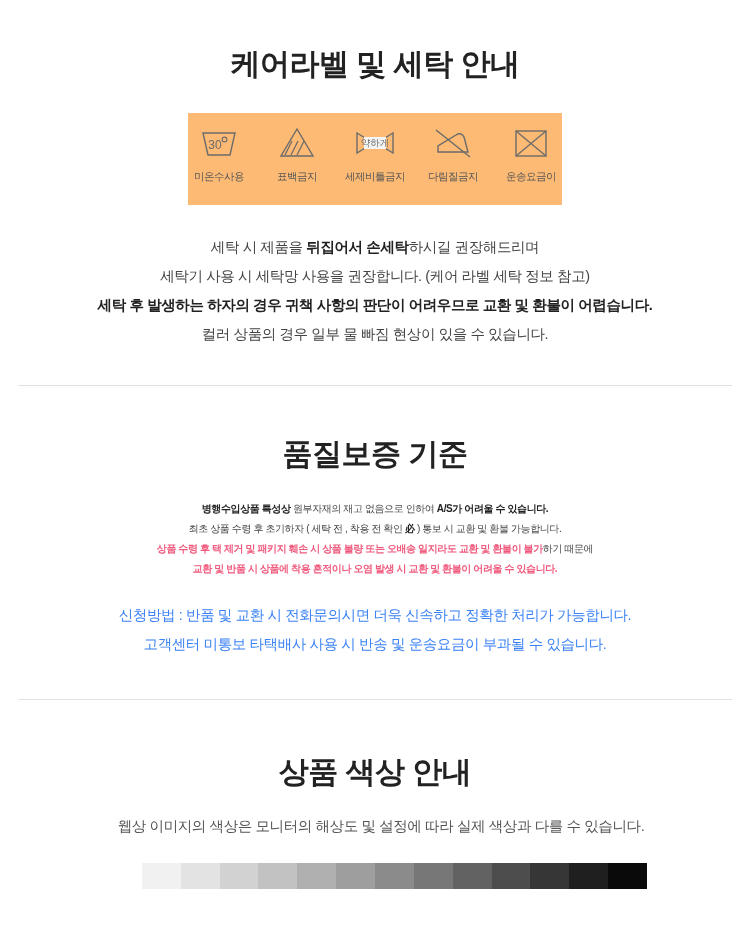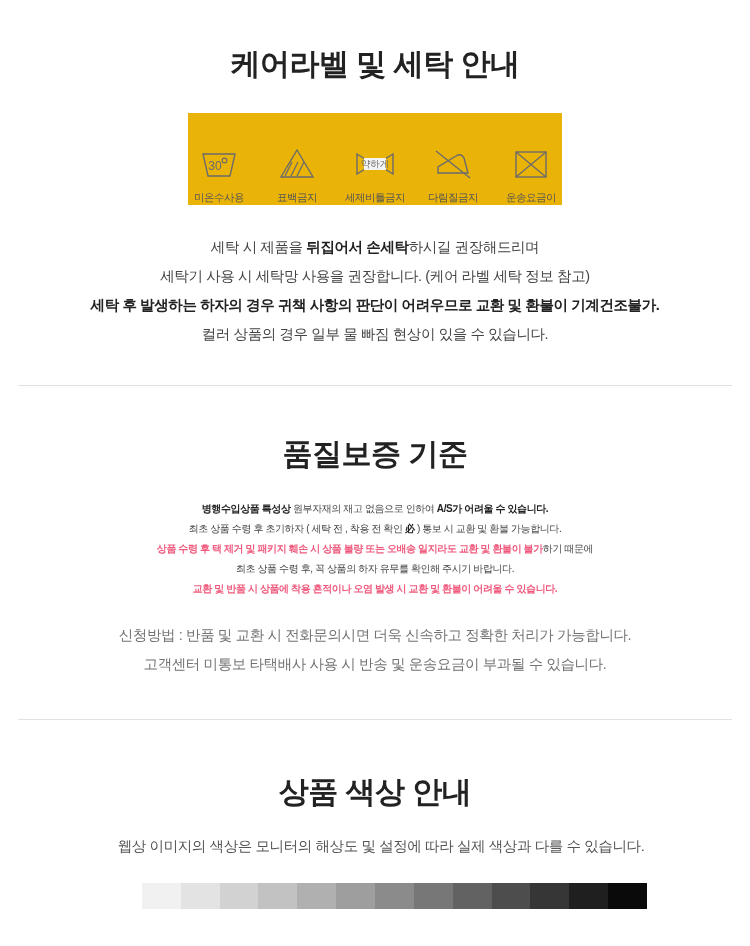--- a/index.html
+++ b/index.html
@@ -35,23 +35,23 @@
     font-weight: bold;
     color: #222222;
     letter-spacing: -0.5px;
     line-height: 1.3;
   }
 
   .care-box {
     margin: 30px auto 0 auto;
     width: 374px;
     height: 92px;
-    background: #eab308;
+    background: #fdba74;
     display: flex;
-    align-items: flex-end;
+    align-items: flex-start;
     justify-content: center;
     gap: 16px;
     padding-top: 6px;
     box-sizing: border-box;
   }
   .care-item {
     width: 74px;
     display: flex;
     flex-direction: column;
     align-items: center;
@@ -103,21 +103,21 @@
     color: #444444;
     line-height: 2.0;
     letter-spacing: -0.4px;
   }
   .q-text .ln { display: block; }
   .red { color: #f05a7d; font-weight: bold; }
   .q-text2 {
     margin-top: 22px;
     text-align: center;
     font-size: 14.5px;
-    color: #737373;
+    color: #3b82f6;
     line-height: 2.0;
     letter-spacing: -0.4px;
   }
   .q-text2 .ln { display: block; }
 
   
   .sec-color {
     padding-top: 52px;
   }
   .c-text {
@@ -192,34 +192,33 @@
           <line x1="39" y1="12" x2="9" y2="37" stroke="#6b6b6b" stroke-width="1.3"></line>
         </svg>
         <div class="care-caption">운송요금이</div>
       </div>
 
     </div>
 
     <div class="care-text" id="care-lines">
         <span class="ln"><span>세탁 시 제품을 </span><span class="b">뒤집어서 손세탁</span><span>하시길 권장해드리며</span></span>
         <span class="ln"><span>세탁기 사용 시 세탁망 사용을 권장합니다. (케어 라벨 세탁 정보 참고)</span></span>
-        <span class="ln"><span class="b">세탁 후 발생하는 하자의 경우 귀책 사항의 판단이 어려우므로 교환 및 환불이 기계건조불가.</span></span>
+        <span class="ln"><span class="b">세탁 후 발생하는 하자의 경우 귀책 사항의 판단이 어려우므로 교환 및 환불이 어렵습니다.</span></span>
         <span class="ln"><span>컬러 상품의 경우 일부 물 빠짐 현상이 있을 수 있습니다.</span></span>
       </div>
   </div>
 
   <div class="divider div-1"></div>
 
   <div class="section sec-quality">
     <div class="sec-title">품질보증 기준</div>
     <div class="q-text" id="q-lines">
         <span class="ln"><span class="b">병행수입상품 특성상</span><span> 원부자재의 재고 없음으로 인하여 </span><span class="b">A/S가 어려울 수 있습니다.</span></span>
         <span class="ln"><span>최초 상품 수령 후 초기하자 ( 세탁 전 , 착용 전 확인 </span><span class="b">必</span><span> ) 통보 시 교환 및 환불 가능합니다.</span></span>
         <span class="ln"><span class="red">상품 수령 후 택 제거 및 패키지 훼손 시 상품 불량 또는 오배송 일지라도 교환 및 환불이 불가</span><span>하기 때문에</span></span>
-        <span class="ln"><span>최초 상품 수령 후, 꼭 상품의 하자 유무를 확인해 주시기 바랍니다.</span></span>
         <span class="ln"><span class="red">교환 및 반품 시 상품에 착용 흔적이나 오염 발생 시 교환 및 환불이 어려울 수 있습니다.</span></span>
       </div>
     <div class="q-text2" id="q-lines2">
         <span class="ln"><span>신청방법 : 반품 및 교환 시 전화문의시면 더욱 신속하고 정확한 처리가 가능합니다.</span></span>
         <span class="ln"><span>고객센터 미통보 타택배사 사용 시 반송 및 운송요금이 부과될 수 있습니다.</span></span>
       </div>
   </div>
 
   <div class="divider div-2"></div>
 

